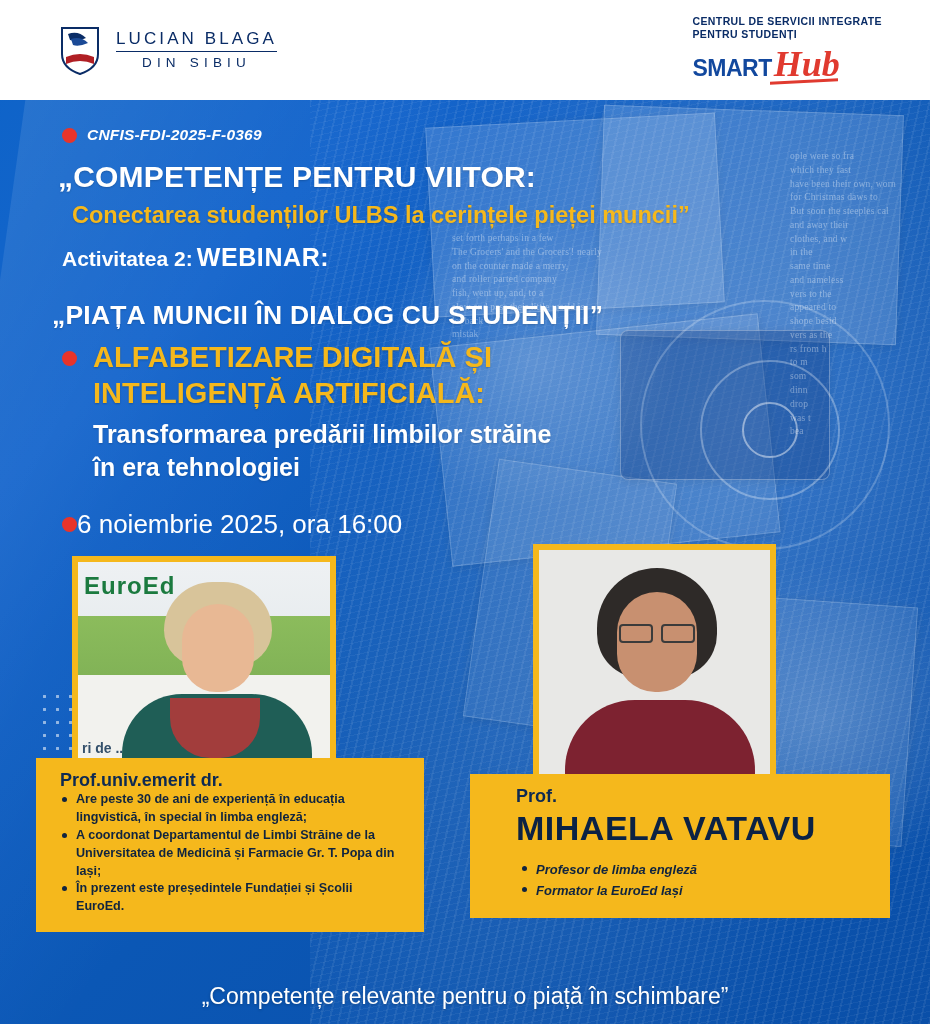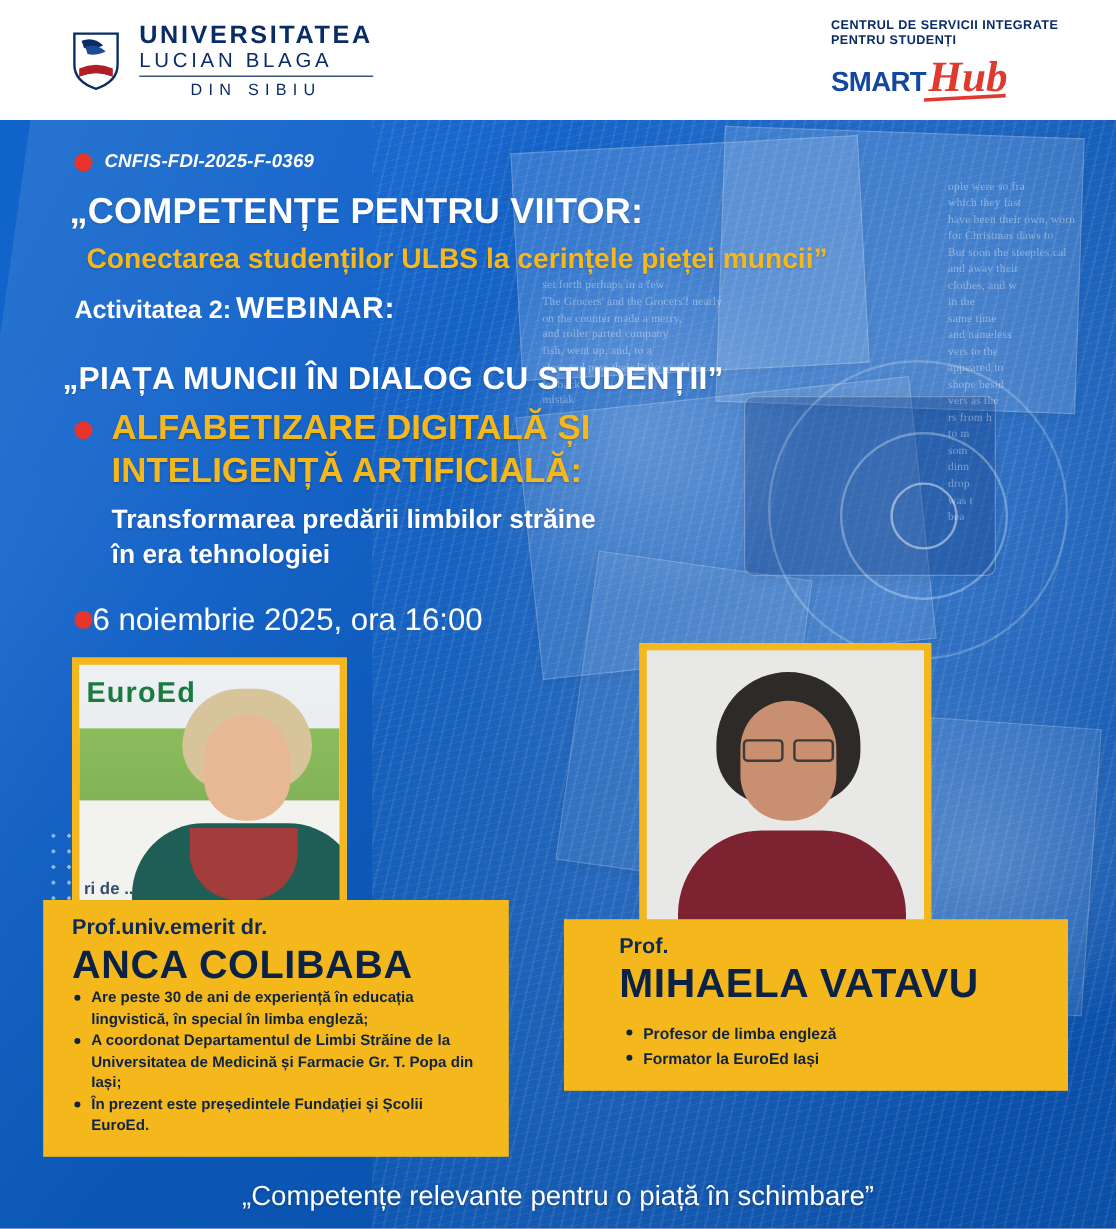--- a/index.html
+++ b/index.html
@@ -141,38 +141,38 @@
   .topic {
     margin: 8px 0 0 62px; display: flex; gap: 16px; align-items: flex-start;
   }
   .topic .bullet-red { margin-top: 12px; }
   .topic-lines { }
   .topic-l1, .topic-l2 {
     color: #f5b81c; font-size: 29px; font-weight: 800; line-height: 1.25;
     text-shadow: 0 1px 2px rgba(0,0,0,.2);
   }
   .topic-l3, .topic-l4 {
-    color: #ffffff; font-size: 22px; font-weight: 800; line-height: 1.35;
+    color: #ffffff; font-size: 25px; font-weight: 800; line-height: 1.35;
     text-shadow: 0 1px 2px rgba(0,0,0,.18);
   }
   .topic-l3 { margin-top: 6px; }
 
   .daterow {
     margin: 24px 0 0 62px; display: flex; align-items: center; 
   }
   .date-text { color: #ffffff; font-size: 26px; font-weight: 400; }
 
   
   .speakers { position: relative; z-index: 4; margin-top: 16px; height: 430px; }
 
   .photo-frame {
     position: absolute; border: 6px solid #f5b81c; overflow: hidden;
     background: #dfe6ec;
   }
-  .photo-left { left: 60px; top: 0; width: 229px; height: 218px; }
+  .photo-left { left: 72px; top: 0; width: 264px; height: 218px; }
   .photo-right { left: 533px; top: -12px; width: 243px; height: 238px; }
 
   
   .p-left-bg {
     position: absolute; inset: 0;
     background: linear-gradient(180deg, #eef1f3 0%, #e4e9ec 55%, #cfd8dd 100%);
   }
   .p-left-green {
     position: absolute; left: 0; top: 26%; width: 100%; height: 74%;
     background: linear-gradient(180deg, #7bb342 0%, #5f9a33 100%);
@@ -253,21 +253,21 @@
   .card-right .name-main { padding-left: 22px; font-size: 34px; }
   .bullets { margin-top: 0; }
   .bullets li {
     list-style: none; position: relative; padding-left: 16px;
     font-size: 12.6px; line-height: 1.42; color: #10243f; font-weight: 600;
   }
   .bullets li::before {
     content: ""; position: absolute; left: 2px; top: 6px;
     width: 5px; height: 5px; border-radius: 50%; background: #10243f;
   }
-  .card-right .bullets { margin-top: 12px; padding-left: 26px; }
+  .card-right .bullets { margin-top: 12px; padding-left: 26px; font-style: italic; }
   .card-right .bullets li { font-size: 13px; line-height: 1.6; }
 
   
   .footer-quote {
     position: absolute; left: 0; right: 0; bottom: 14px; z-index: 5;
     text-align: center; color: #ffffff; font-size: 23px; font-weight: 400;
     text-shadow: 0 1px 3px rgba(0,0,0,.25);
   }
 </style>
 </head>
@@ -331,21 +331,20 @@
     <div class="ulbs">
       <div class="ulbs-crest">
         <svg width="44" height="52" viewBox="0 0 44 52">
           <path d="M4 4 L40 4 L40 30 Q40 44 22 50 Q4 44 4 30 Z" fill="#ffffff" stroke="#0a2c66" stroke-width="2"></path>
           <path d="M8 33 Q22 27 36 33 L36 40 Q22 34 8 40 Z" fill="#b01f24"></path>
           <path d="M10 10 Q20 6 28 14 Q20 18 12 16 Z" fill="#0a2c66"></path>
           <path d="M13 15 Q23 12 30 19 Q21 23 15 21 Z" fill="#1b4a96"></path>
         </svg>
       </div>
       <div class="ulbs-text">
-        <div class="ulbs-l1">UNIVERSITATEA</div>
         <div class="ulbs-l2">LUCIAN BLAGA</div>
         <div class="ulbs-rule"></div>
         <div class="ulbs-l3">DIN SIBIU</div>
       </div>
     </div>
 
     <div class="smart">
       <div class="smart-l1">CENTRUL DE SERVICII INTEGRATE</div>
       <div class="smart-l2">PENTRU STUDENȚI</div>
       <div class="smart-logo">
@@ -411,21 +410,20 @@
         <div class="body-r"></div>
         <div class="head-r">
           <div class="hair-r"></div>
           <div class="face-r"></div>
           <div class="glasses"></div>
         </div>
       </div>
 
       <div class="name-card card-left">
         <div class="name-prefix">Prof.univ.emerit dr.</div>
-        <div class="name-main">ANCA COLIBABA</div>
         <ul class="bullets">
           <li>Are peste 30 de ani de experiență în educația lingvistică, în special în limba engleză;</li>
           <li>A coordonat Departamentul de Limbi Străine de la Universitatea de Medicină și Farmacie Gr. T. Popa din Iași;</li>
           <li>În prezent este președintele Fundației și Școlii EuroEd.</li>
         </ul>
       </div>
 
       <div class="name-card card-right">
         <div class="name-prefix">Prof.</div>
         <div class="name-main">MIHAELA VATAVU</div>

